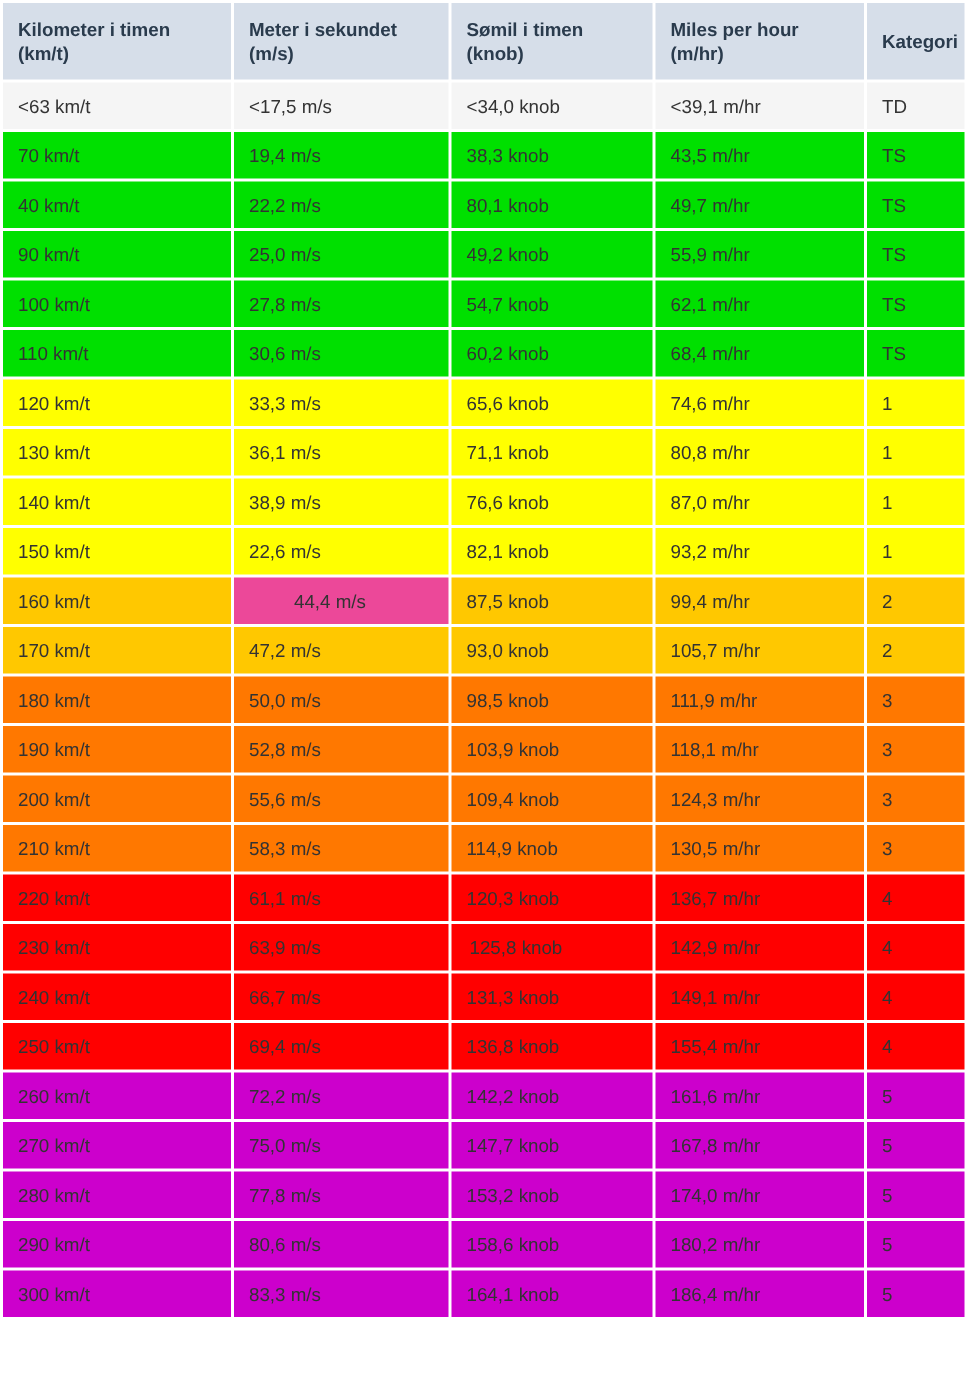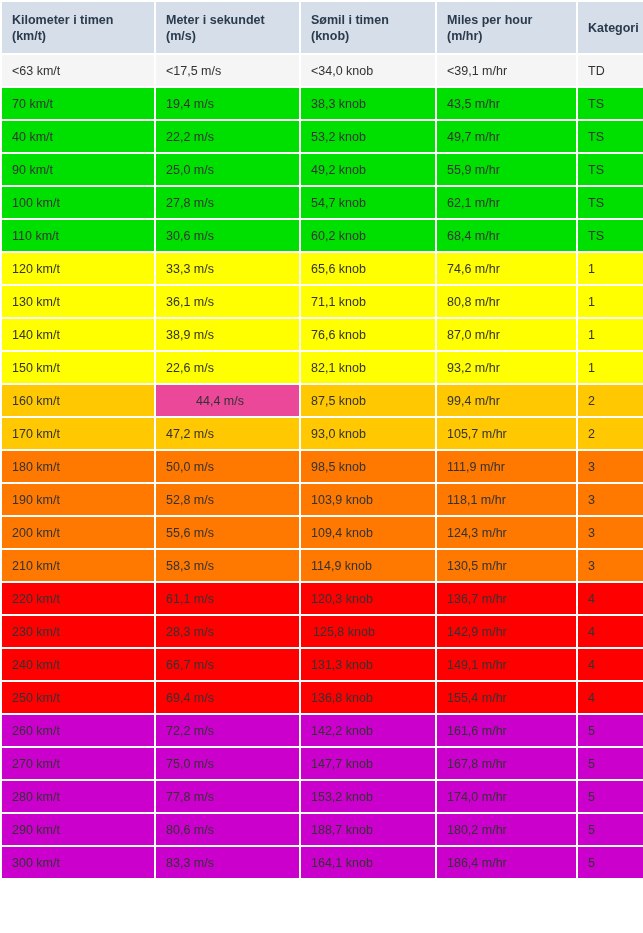--- a/index.html
+++ b/index.html
@@ -82,21 +82,21 @@
       <tr>
         <td style="background: rgb(0, 224, 0);">70 km/t</td>
         <td style="background: rgb(0, 224, 0);">19,4 m/s</td>
         <td style="background: rgb(0, 224, 0);">38,3 knob</td>
         <td style="background: rgb(0, 224, 0);">43,5 m/hr</td>
         <td style="background: rgb(0, 224, 0);">TS</td>
       </tr>
       <tr>
         <td style="background: rgb(0, 224, 0);">40 km/t</td>
         <td style="background: rgb(0, 224, 0);">22,2 m/s</td>
-        <td style="background: rgb(0, 224, 0);">53,2 knob</td>
+        <td style="background: rgb(0, 224, 0);">80,1 knob</td>
         <td style="background: rgb(0, 224, 0);">49,7 m/hr</td>
         <td style="background: rgb(0, 224, 0);">TS</td>
       </tr>
       <tr>
         <td style="background: rgb(0, 224, 0);">90 km/t</td>
         <td style="background: rgb(0, 224, 0);">25,0 m/s</td>
         <td style="background: rgb(0, 224, 0);">49,2 knob</td>
         <td style="background: rgb(0, 224, 0);">55,9 m/hr</td>
         <td style="background: rgb(0, 224, 0);">TS</td>
       </tr>
@@ -186,21 +186,21 @@
       </tr>
       <tr>
         <td style="background: rgb(255, 0, 0);">220 km/t</td>
         <td style="background: rgb(255, 0, 0);">61,1 m/s</td>
         <td style="background: rgb(255, 0, 0);">120,3 knob</td>
         <td style="background: rgb(255, 0, 0);">136,7 m/hr</td>
         <td style="background: rgb(255, 0, 0);">4</td>
       </tr>
       <tr>
         <td style="background: rgb(255, 0, 0);">230 km/t</td>
-        <td style="background: rgb(255, 0, 0);">28,3 m/s</td>
+        <td style="background: rgb(255, 0, 0);">63,9 m/s</td>
         <td style="background: rgb(255, 0, 0); padding-left: 12px;">125,8 knob</td>
         <td style="background: rgb(255, 0, 0);">142,9 m/hr</td>
         <td style="background: rgb(255, 0, 0);">4</td>
       </tr>
       <tr>
         <td style="background: rgb(255, 0, 0);">240 km/t</td>
         <td style="background: rgb(255, 0, 0);">66,7 m/s</td>
         <td style="background: rgb(255, 0, 0); margin-left: 20px;">131,3 knob</td>
         <td style="background: rgb(255, 0, 0);">149,1 m/hr</td>
         <td style="background: rgb(255, 0, 0);">4</td>
@@ -229,21 +229,21 @@
       <tr>
         <td style="background: rgb(204, 0, 204);">280 km/t</td>
         <td style="background: rgb(204, 0, 204);">77,8 m/s</td>
         <td style="background: rgb(204, 0, 204);">153,2 knob</td>
         <td style="background: rgb(204, 0, 204);">174,0 m/hr</td>
         <td style="background: rgb(204, 0, 204);">5</td>
       </tr>
       <tr>
         <td style="background: rgb(204, 0, 204);">290 km/t</td>
         <td style="background: rgb(204, 0, 204);">80,6 m/s</td>
-        <td style="background: rgb(204, 0, 204);">188,7 knob</td>
+        <td style="background: rgb(204, 0, 204);">158,6 knob</td>
         <td style="background: rgb(204, 0, 204);">180,2 m/hr</td>
         <td style="background: rgb(204, 0, 204);">5</td>
       </tr>
       <tr>
         <td style="background: rgb(204, 0, 204);">300 km/t</td>
         <td style="background: rgb(204, 0, 204);">83,3 m/s</td>
         <td style="background: rgb(204, 0, 204);">164,1 knob</td>
         <td style="background: rgb(204, 0, 204);">186,4 m/hr</td>
         <td style="background: rgb(204, 0, 204);">5</td>
       </tr>

